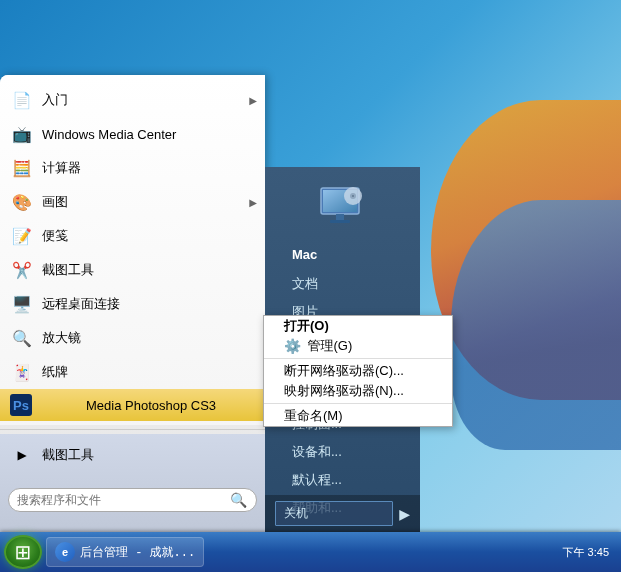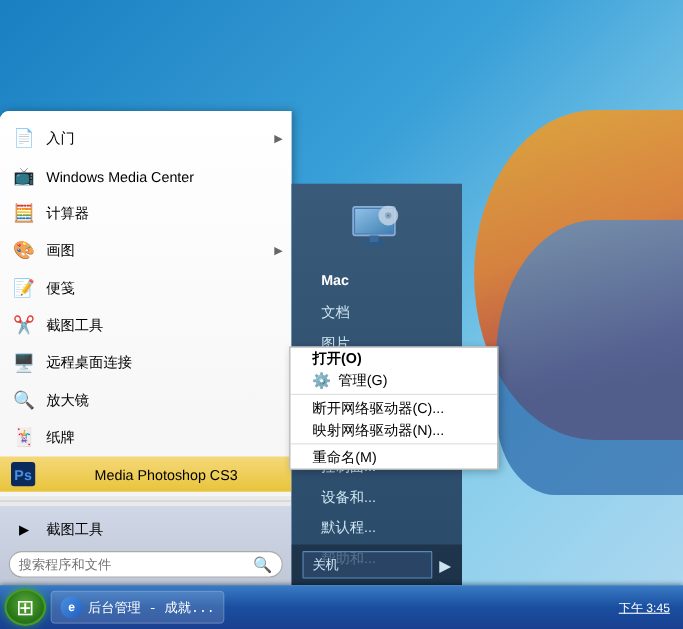--- a/index.html
+++ b/index.html
@@ -114,21 +114,21 @@
 
     .left-panel-bottom {
       background: linear-gradient(to bottom, #d0d8e8 0%, #c0c8d8 100%);
       padding: 4px 0;
     }
 
     
     .search-bar {
       display: flex;
       align-items: center;
-      margin: 3px 8px;
+      margin: 16px 8px;
       background: white;
       border: 1px solid #aaa;
       border-radius: 12px;
       padding: 3px 8px;
     }
     .search-bar input {
       border: none;
       outline: none;
       font-size: 12px;
       flex: 1;
@@ -425,16 +425,16 @@
     <div class="start-button">
       <span class="start-orb" style="color:white;font-size:20px;">⊞</span>
     </div>
 
     <div class="taskbar-item">
       <div class="ie-icon">e</div>
       <span style="overflow:hidden;text-overflow:ellipsis;white-space:nowrap;font-family:Liberation Mono, monospace;">后台管理 - 成就...</span>
     </div>
 
     <div class="taskbar-right">
-      <span style="font-size:11px;text-decoration:underline;">下午 3:45</span>
+      <span style="font-size:11px;">下午 3:45</span>
     </div>
   </div>
 </div>
 
 </body></html>

